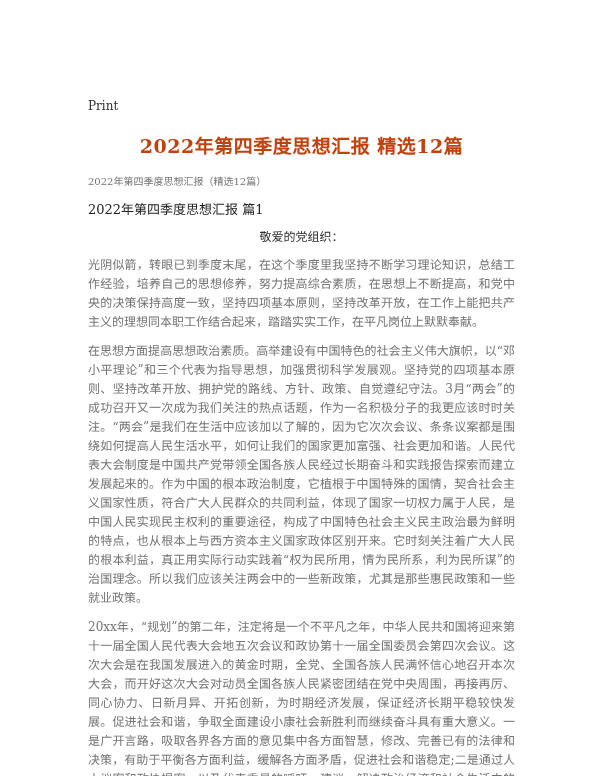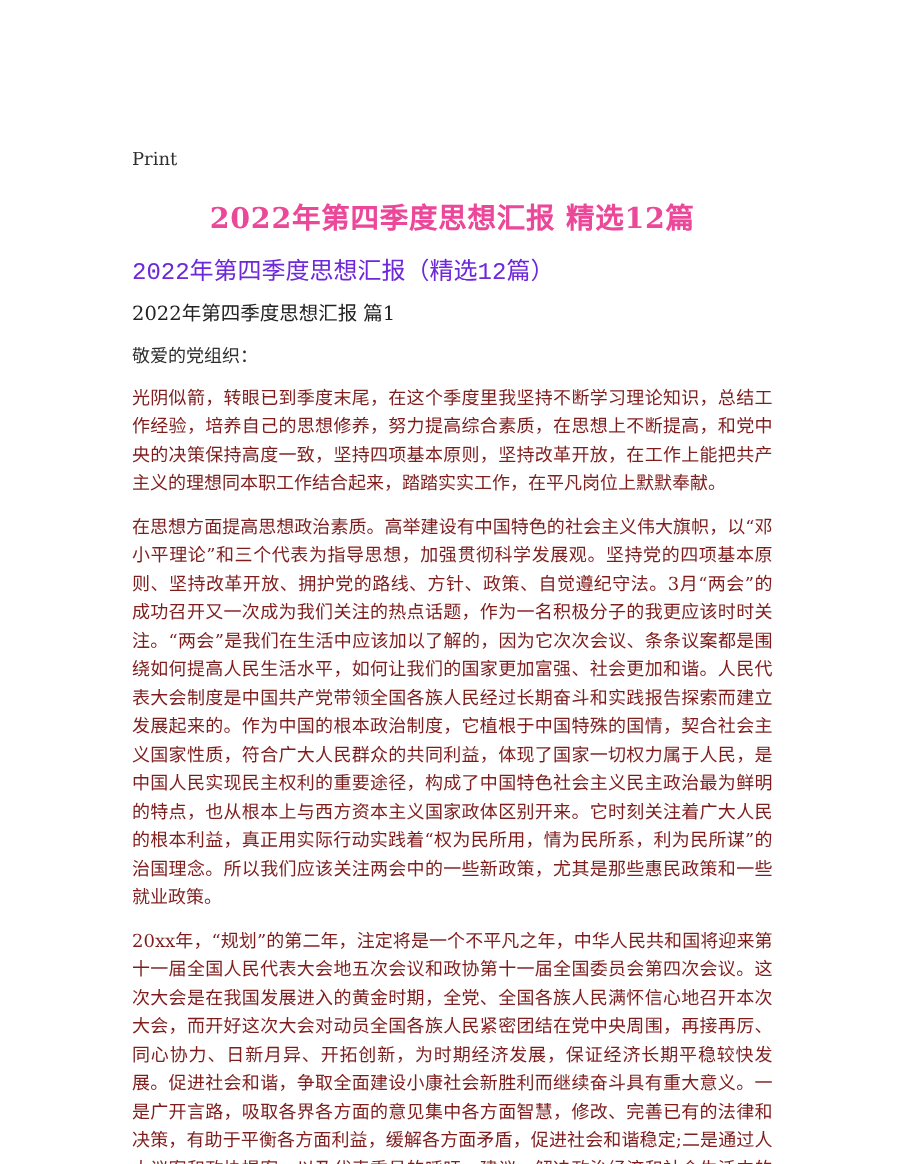--- a/index.html
+++ b/index.html
@@ -30,47 +30,47 @@
     cursor: pointer;
     margin-top: 35px;
   }
   .doc-title {
     font-size: 19px;
     line-height: 26px;
     font-weight: bold;
     text-align: center;
     margin: 19px 0 0 0;
     letter-spacing: 0.5px;
-    color: #ec4899;
+    color: #c2410c;
   }
   .doc-subtitle {
-    font-size: 16px;
+    font-size: 10px;
     line-height: 16px;
     margin: 15px 0 0 0;
-    color: #6d28d9;
-    font-family: Liberation Mono, monospace;
+    color: #737373;
   }
   .section-heading {
     font-size: 13px;
     line-height: 17px;
     font-weight: normal;
     margin: 11px 0 0 0;
     color: #222222;
   }
   .salutation {
     font-size: 12px;
     line-height: 17px;
     margin: 11px 0 0 0;
+    text-align: center;
   }
   .body-para {
     font-size: 12px;
     line-height: 19px;
     margin: 10px 0 0 0;
     text-align: justify;
-    color: #7f1d1d;
+    color: #737373;
   }
 </style>
 </head>
 <body>
 
 <div class="page">
 
   <a href="#" class="print-link">Print</a>
 
   <h1 class="doc-title">2022年第四季度思想汇报 精选12篇</h1>

